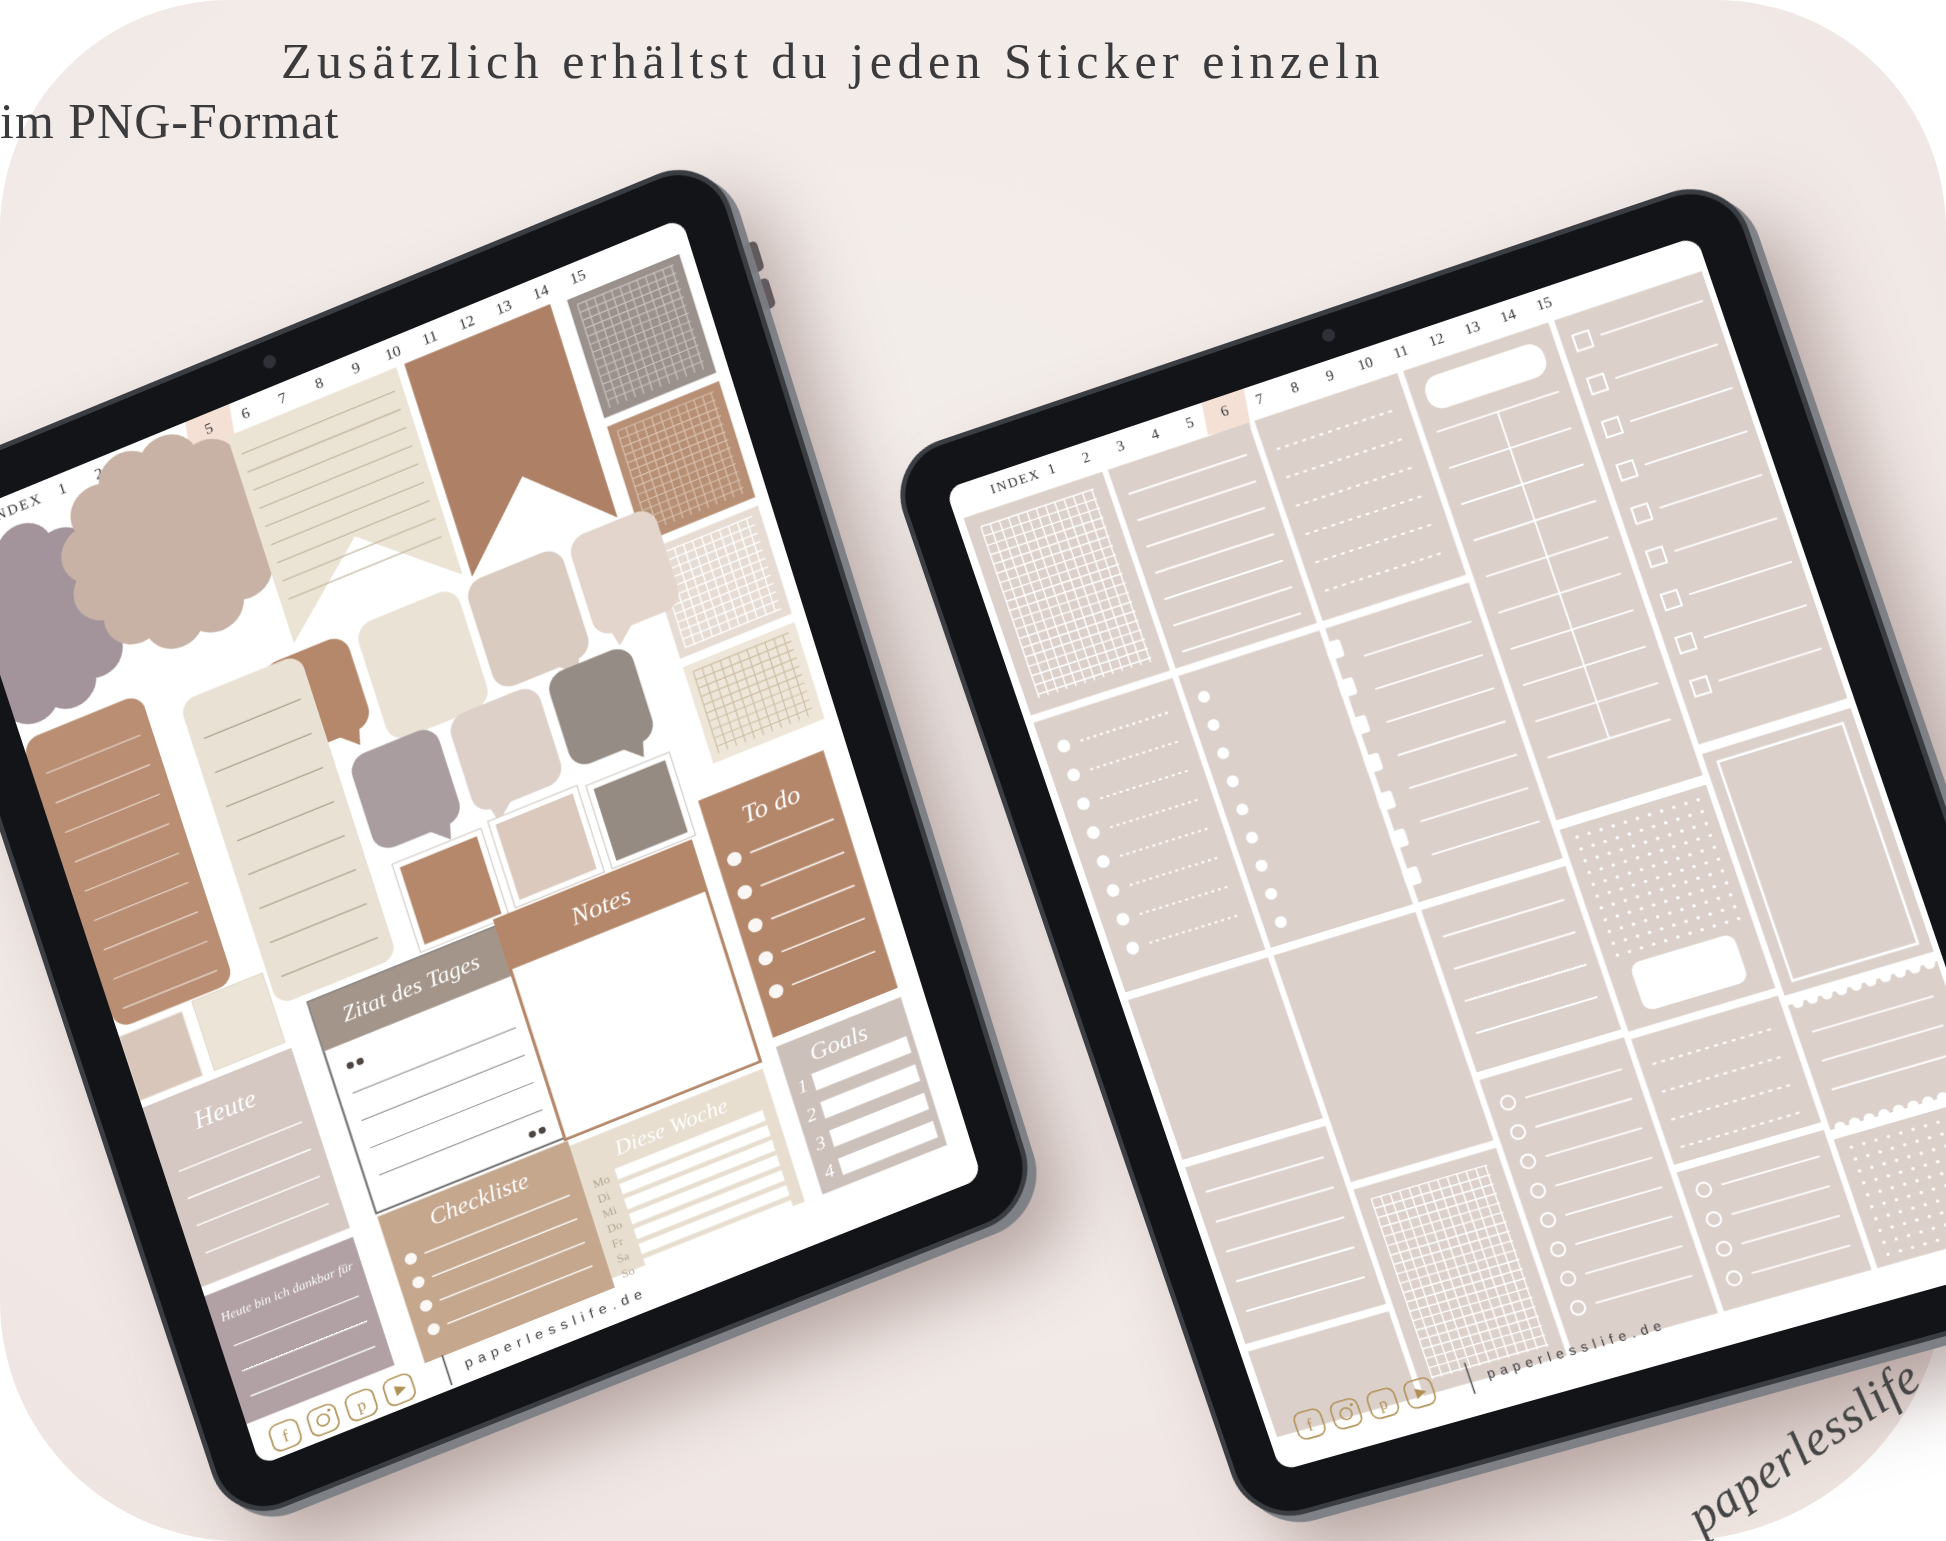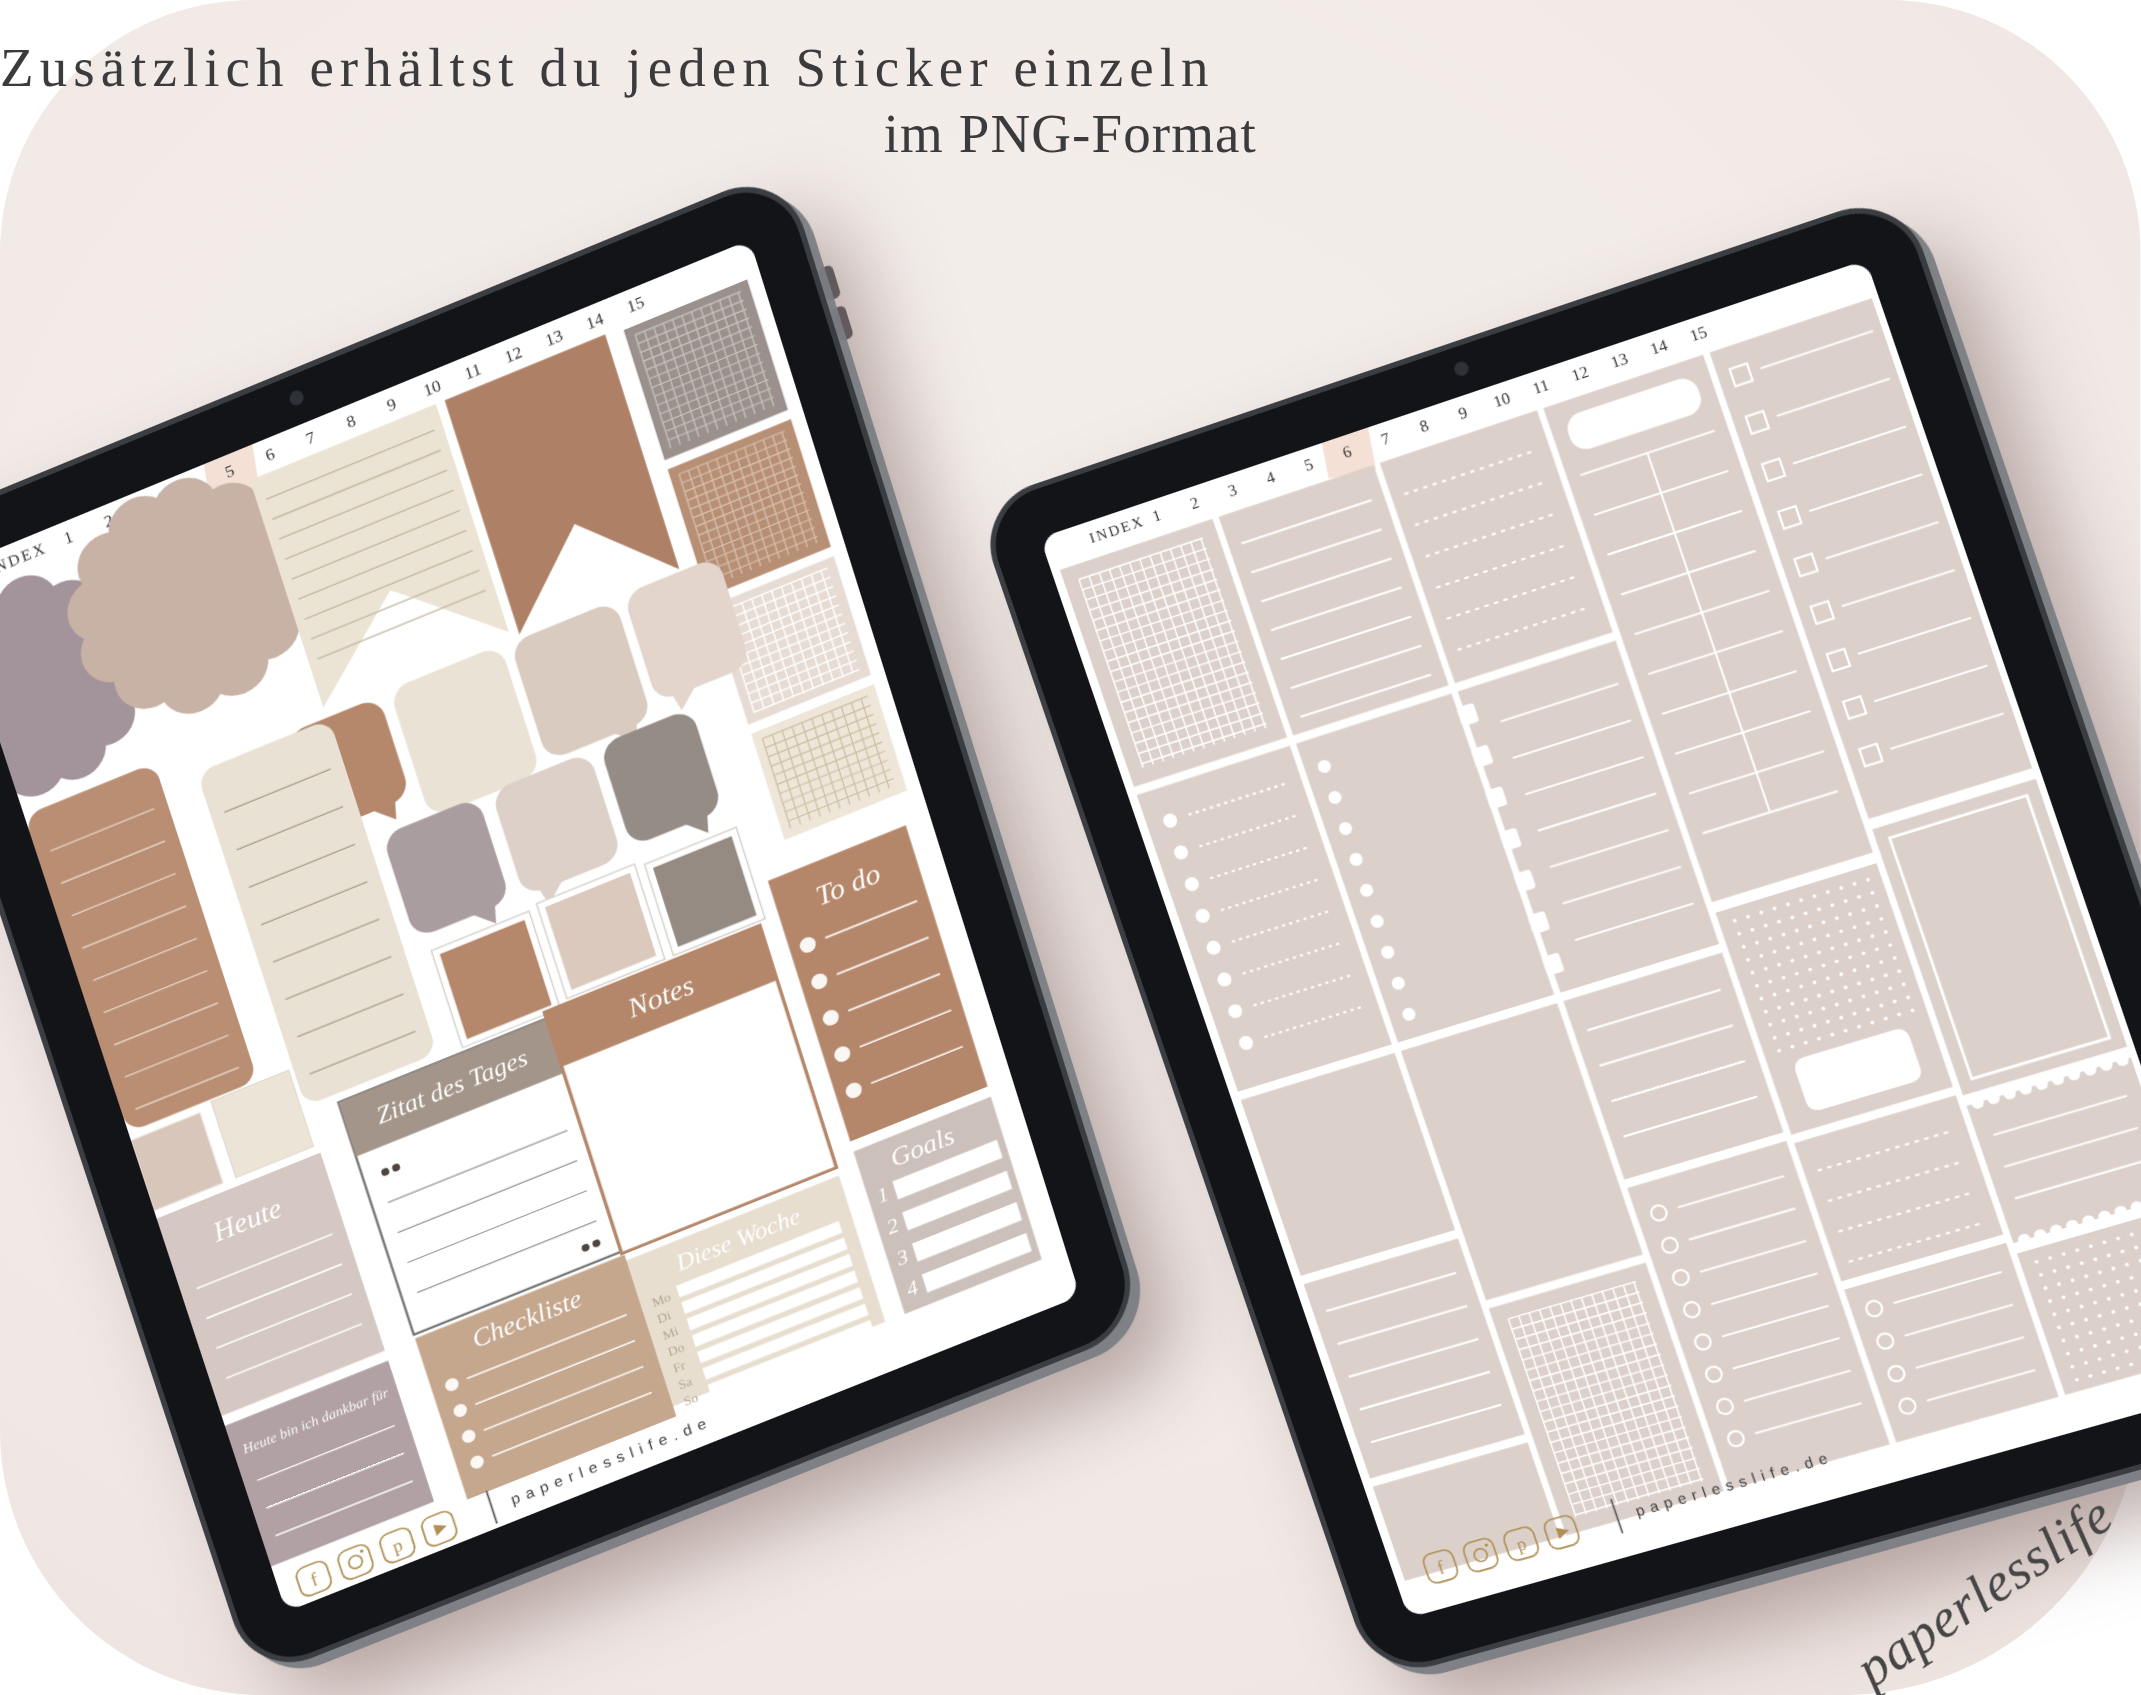--- a/index.html
+++ b/index.html
@@ -4,23 +4,23 @@
 <style>
   html,body{margin:0;padding:0;}
   body{width:1946px;height:1541px;position:relative;overflow:hidden;background:#ffffff;font-family:"Liberation Sans",sans-serif;}
   .abs{position:absolute;}
 </style>
 </head>
 <body>
 
 <div class="abs" style="left:0;top:0;width:1946px;height:1541px;border-radius:230px 230px 272px 240px;background:radial-gradient(ellipse 1500px 1200px at 44% 36%, #f4eeeb 0%, #f2ebe8 55%, #f0e7e4 85%, #ede3df 100%);"></div>
 
-<div class="abs" style="left:0;top:32px;width:1666px;font-family:'Liberation Serif',serif;font-size:50px;font-weight:400;letter-spacing:5.5px;color:#3b3b3d;">Zusätzlich erhältst du jeden Sticker einzeln</div>
-
-<div class="abs" style="left:0;top:92px;width:1946px;text-align:center;font-family:'Liberation Serif',serif;font-size:50px;font-weight:400;letter-spacing:1px;color:#3b3b3d;">im PNG-Format</div>
+<div class="abs" style="left:0;top:32px;width:1666px;text-align:center;font-family:'Liberation Serif',serif;font-size:50px;font-weight:400;letter-spacing:5.5px;color:#3b3b3d;">Zusätzlich erhältst du jeden Sticker einzeln</div>
+
+<div class="abs" style="left:0;top:92px;width:1946px;text-align:left;font-family:'Liberation Serif',serif;font-size:50px;font-weight:400;letter-spacing:1px;color:#3b3b3d;">im PNG-Format</div>
 
 <div class="abs" style="left:0;top:0;width:867px;height:1095px;transform-origin:0 0;transform:matrix3d(0.9329242,-0.3893797,0,-0.0000116,0.3139044,0.9670016,0,0.0000185,0,0,1,0,-106,494,0,1);">
 
   <div class="abs" style="left:872px;top:92px;width:14px;height:30px;border-radius:5px;background:#53565c;"></div>
   <div class="abs" style="left:872px;top:130px;width:14px;height:30px;border-radius:5px;background:#53565c;"></div>
 
   <div class="abs" style="left:-5px;top:-5px;width:867px;height:1095px;border-radius:60px;background:#131418;box-shadow:7px 9px 0 rgba(122,125,131,0.95), 30px 46px 70px rgba(125,100,95,0.5);border:5px solid #3a3d42;"></div>
 
   <div class="abs" style="left:388px;top:14px;width:13px;height:13px;border-radius:50%;background:#2e3138;"></div>
 

